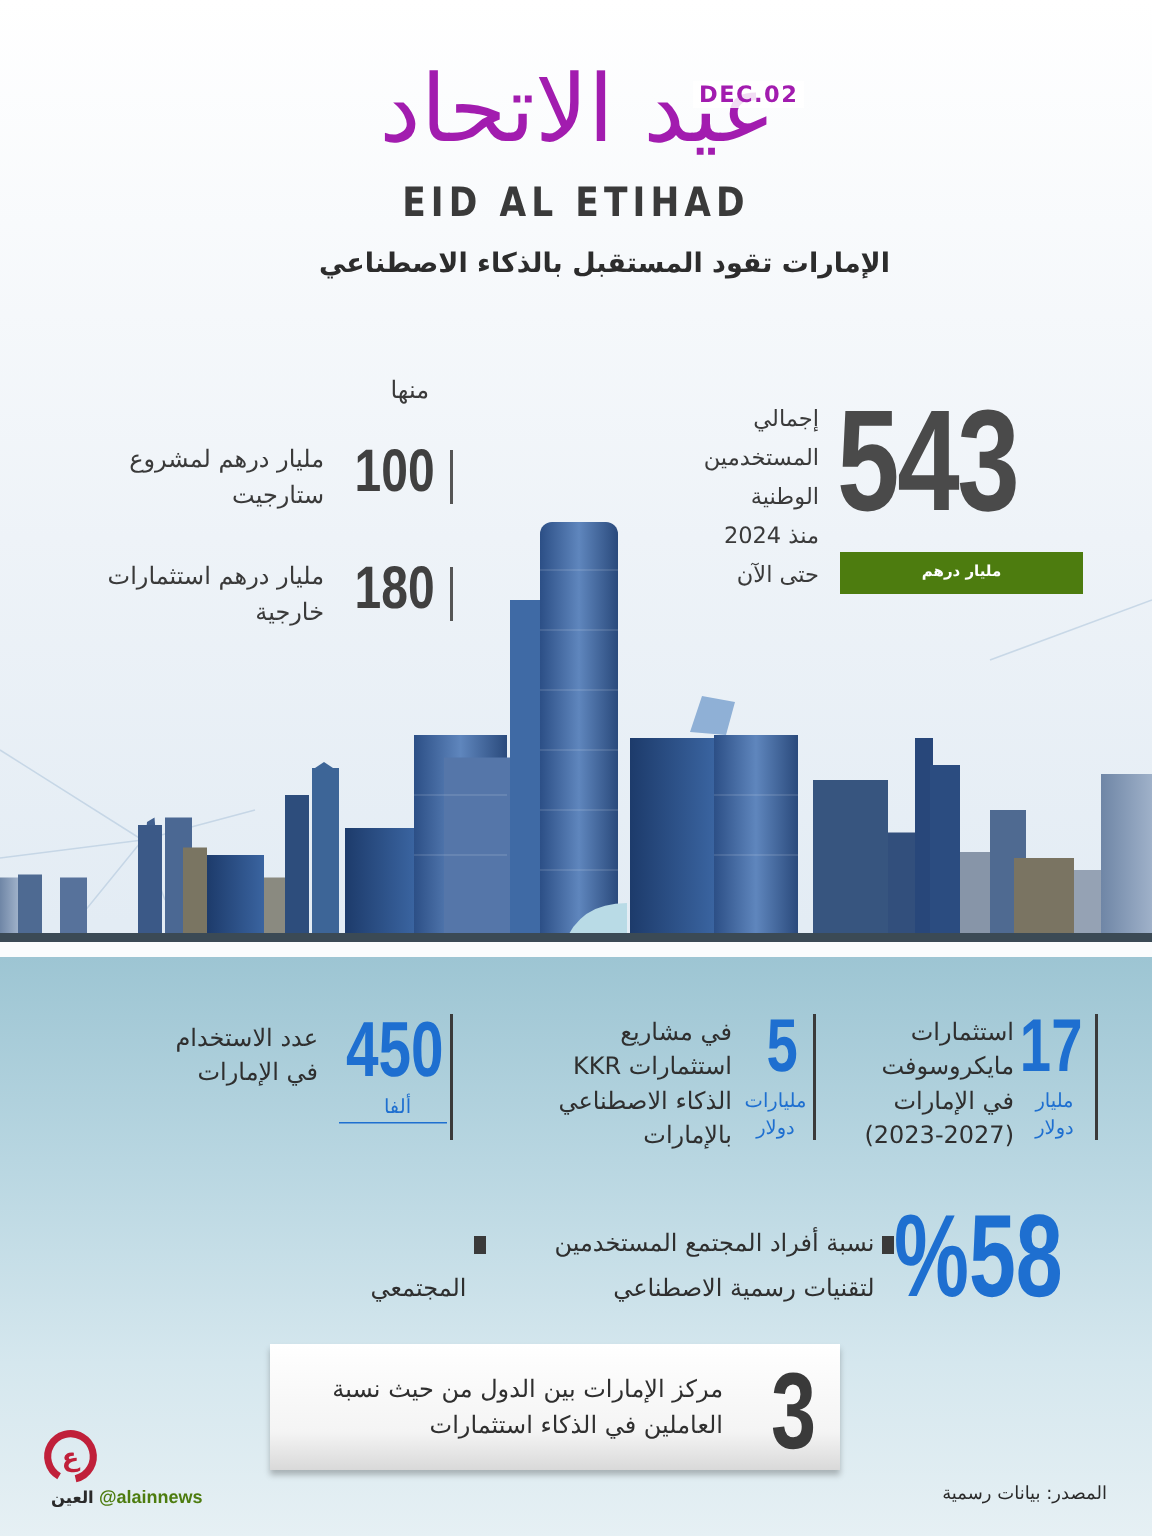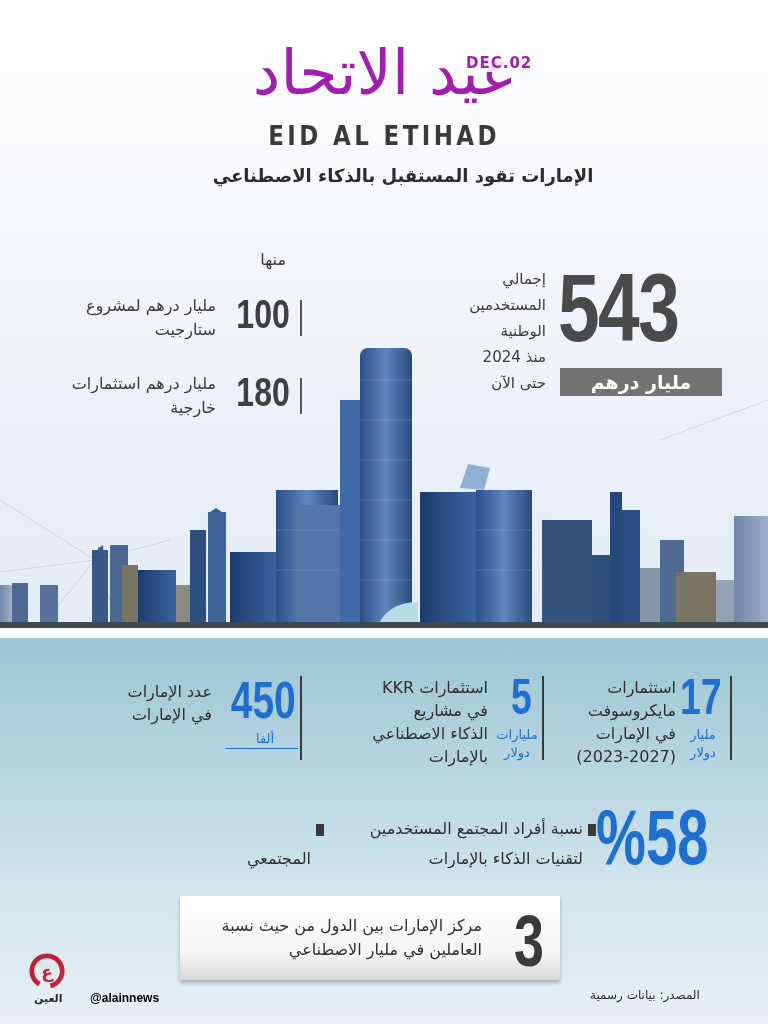--- a/index.html
+++ b/index.html
@@ -33,22 +33,22 @@
     font-size: 18px; font-weight: bold; color: #2c2c2c; padding-left: 38px;
   }
 
   
   .big-543 {
     left: 558px; top: 258px; width: 168px; font-size: 96px; font-weight: bold;
     color: #4a4a4a; font-family: "Liberation Sans", sans-serif; line-height: 100px;
     transform: scaleX(0.78); transform-origin: left top; letter-spacing: -2px;
   }
   .unit-543 {
-    left: 560px; top: 368px; width: 162px; height: 28px; background: #737373;
-    color: #fff; font-size: 19px; font-weight: bold; text-align: center; line-height: 28px;
+    left: 560px; top: 368px; width: 162px; height: 28px; background: #4d7c0f;
+    color: #fff; font-size: 10px; font-weight: bold; text-align: center; line-height: 28px;
     direction: rtl;
   }
   .desc-543 {
     left: 420px; top: 266px; width: 126px; direction: rtl; text-align: right;
     font-size: 15px; line-height: 26px; color: #3a3a3a;
   }
 
   
   .of-which { left: 220px; top: 250px; width: 66px; direction: rtl; text-align: right; font-size: 16px; color: #3a3a3a; }
   .sub-row { left: 24px; width: 280px; height: 60px; }
@@ -102,22 +102,22 @@
     font-family: "Liberation Sans", sans-serif; transform: scaleX(0.75); transform-origin: right top;
   }
   .rank-card .txt {
     position: absolute; right: 78px; top: 18px; width: 290px; direction: rtl; text-align: right;
     font-size: 16px; line-height: 24px; color: #2f2f2f;
   }
 
   
   .logo { left: 28px; top: 952px; width: 38px; height: 38px; }
   .logo-name { left: 34px; top: 992px; font-size: 11px; font-weight: bold; color: #2a2a2a; direction: rtl; }
-  .handle { left: 66px; top: 991px; font-size: 12px; color: #000000; font-family: "Liberation Sans", sans-serif; font-weight: bold; margin-left: 24px; }
-  .source { left: 590px; top: 988px; width: 148px; direction: rtl; text-align: left; font-size: 12px; color: #2a2a2a; }
+  .handle { left: 66px; top: 991px; font-size: 12px; color: #4d7c0f; font-family: "Liberation Sans", sans-serif; font-weight: bold; }
+  .source { left: 590px; top: 988px; width: 148px; direction: rtl; text-align: right; font-size: 12px; color: #2a2a2a; }
 </style>
 </head>
 <body>
 
 <svg class="abs" style="left:0;top:0" width="768" height="1024">
   <g stroke="#b9cde0" stroke-width="1" fill="none" opacity="0.7">
     <line x1="0" y1="500" x2="95" y2="560"></line>
     <line x1="95" y1="560" x2="170" y2="540"></line>
     <line x1="95" y1="560" x2="30" y2="640"></line>
     <line x1="95" y1="560" x2="110" y2="600"></line>
@@ -247,54 +247,54 @@
 </div>
 
 <div class="abs stat3" style="left:300px;width:246px">
   <div class="vbar" style="right:2px"></div>
   <div class="num" style="right:14px;top:-4px;font-size:50px">5</div>
   <div class="unit" style="right:6px;top:54px;width:46px">
     <div>مليارات</div>
     <div>دولار</div>
   </div>
   <div class="txt" style="right:58px;top:4px;width:170px">
+    <div>في مشاريع</div>
     <div>استثمارات KKR</div>
-    <div>في مشاريع</div>
     <div>الذكاء الاصطناعي</div>
     <div>بالإمارات</div>
   </div>
 </div>
 
 <div class="abs stat3" style="left:24px;width:280px">
   <div class="vbar" style="right:2px"></div>
   <div class="num" style="right:8px;top:-2px;font-size:52px">450</div>
   <div class="unit" style="right:6px;top:58px;width:72px;text-align:center;padding-left:6px;border-bottom:1px solid #1e6fd0">
     <div>ألفا</div>
   </div>
   <div class="txt" style="right:92px;top:8px;width:180px">
-    <div>عدد الإمارات</div>
+    <div>عدد الاستخدام</div>
     <div>في الإمارات</div>
   </div>
 </div>
 
 <div class="abs pct58">%58</div>
 <div class="abs bullet-txt" style="left:330px;top:814px;width:266px">
   <div><span class="bullet-sq"></span><span>نسبة أفراد المجتمع المستخدمين</span></div>
-  <div style="padding-right:13px">لتقنيات الذكاء بالإمارات</div>
+  <div style="padding-right:13px">لتقنيات رسمية الاصطناعي</div>
 </div>
 <div class="abs bullet-txt" style="left:30px;top:814px;width:294px">
   <div><span class="bullet-sq"></span></div>
   <div style="padding-right:13px">المجتمعي</div>
 </div>
 
 <div class="abs rank-card">
   <div class="num">3</div>
   <div class="txt">
     <div>مركز الإمارات بين الدول من حيث نسبة</div>
-    <div>العاملين في مليار الاصطناعي</div>
+    <div>العاملين في الذكاء استثمارات</div>
   </div>
 </div>
 
 <svg class="abs logo" viewBox="0 0 40 40" width="38" height="38">
   <circle cx="20" cy="20" r="16" fill="none" stroke="#c0203a" stroke-width="5" stroke-dasharray="88 14" transform="rotate(120 20 20)"></circle>
   <text x="20" y="27" font-size="18" font-weight="bold" fill="#c0203a" text-anchor="middle" font-family="DejaVu Sans, sans-serif">ع</text>
 </svg>
 <div class="abs logo-name">العين</div>
 <div class="abs handle">@alainnews</div>
 <div class="abs source">المصدر: بيانات رسمية</div>

